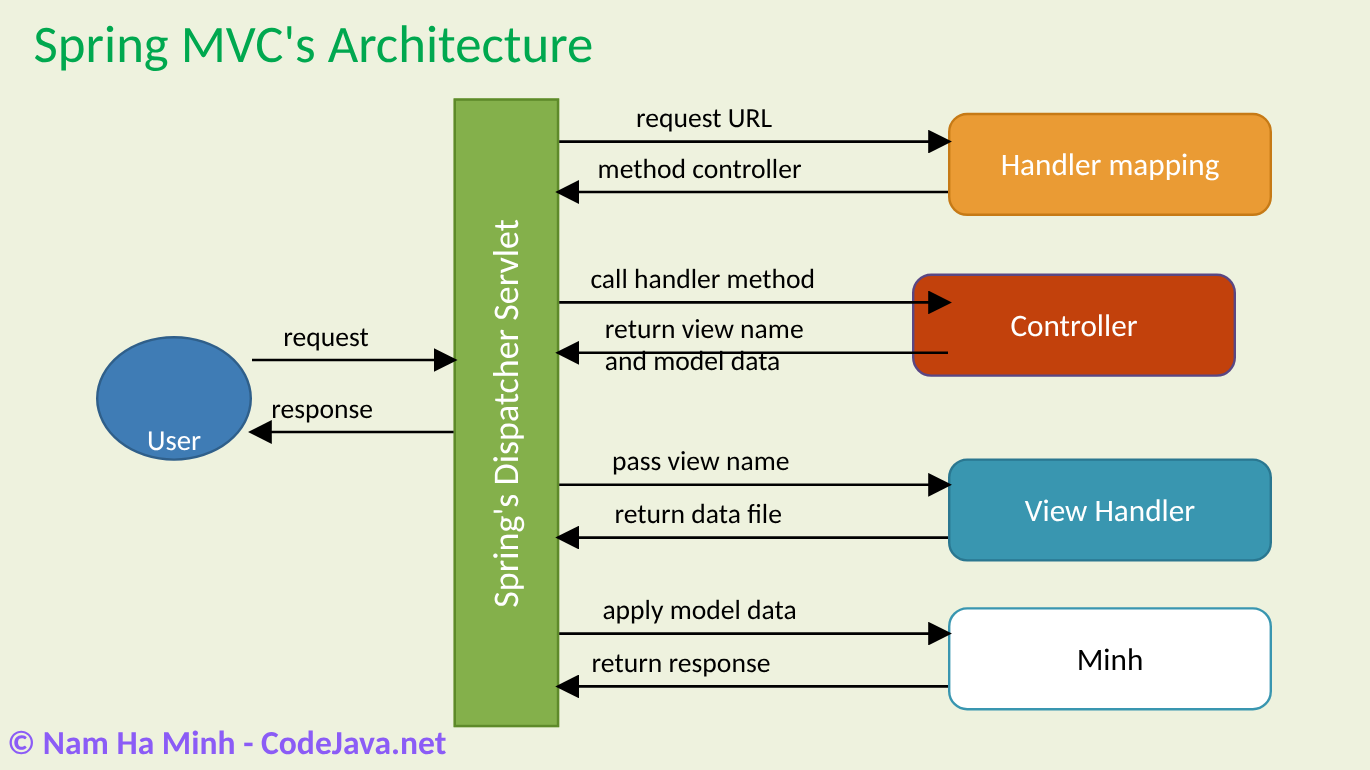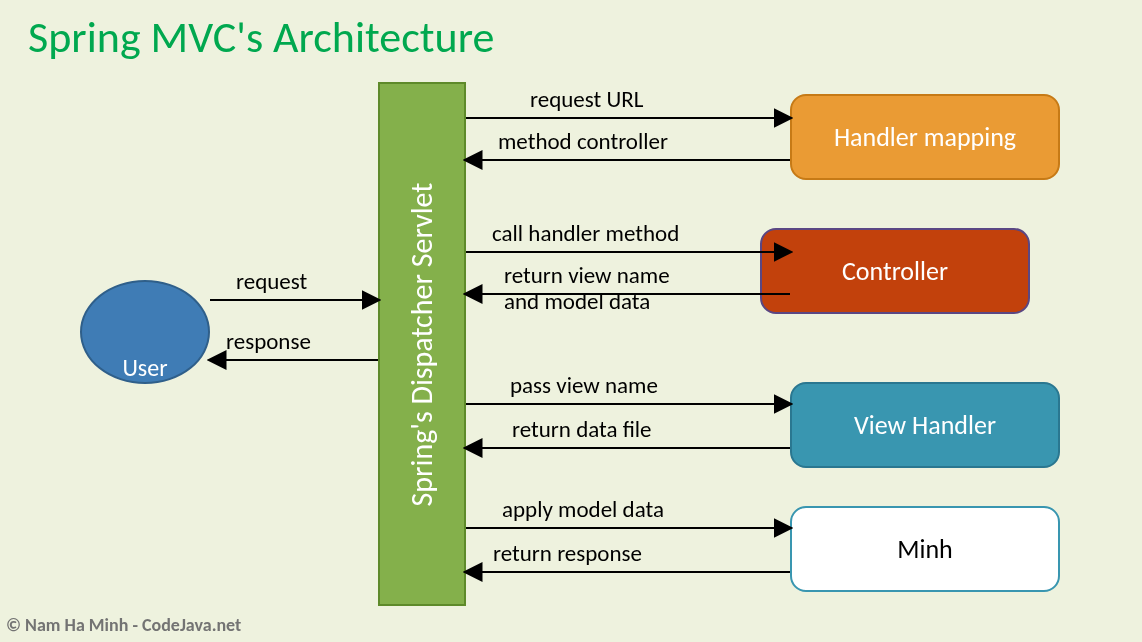--- a/index.html
+++ b/index.html
@@ -17,22 +17,22 @@
     left: 28px;
     top: 10px;
     font-size: 44px;
     color: #00a84f;
     font-weight: 400;
   }
   .copyright {
     position: absolute;
     left: 6px;
     bottom: 6px;
-    font-size: 18px;
-    color: #737373;
+    font-size: 28px;
+    color: #8b5cf6;
     font-weight: 600;
   }
   
   .user-ellipse {
     position: absolute;
     left: 80px;
     top: 280px;
     width: 130px;
     height: 104px;
     background: #3f7cb5;

